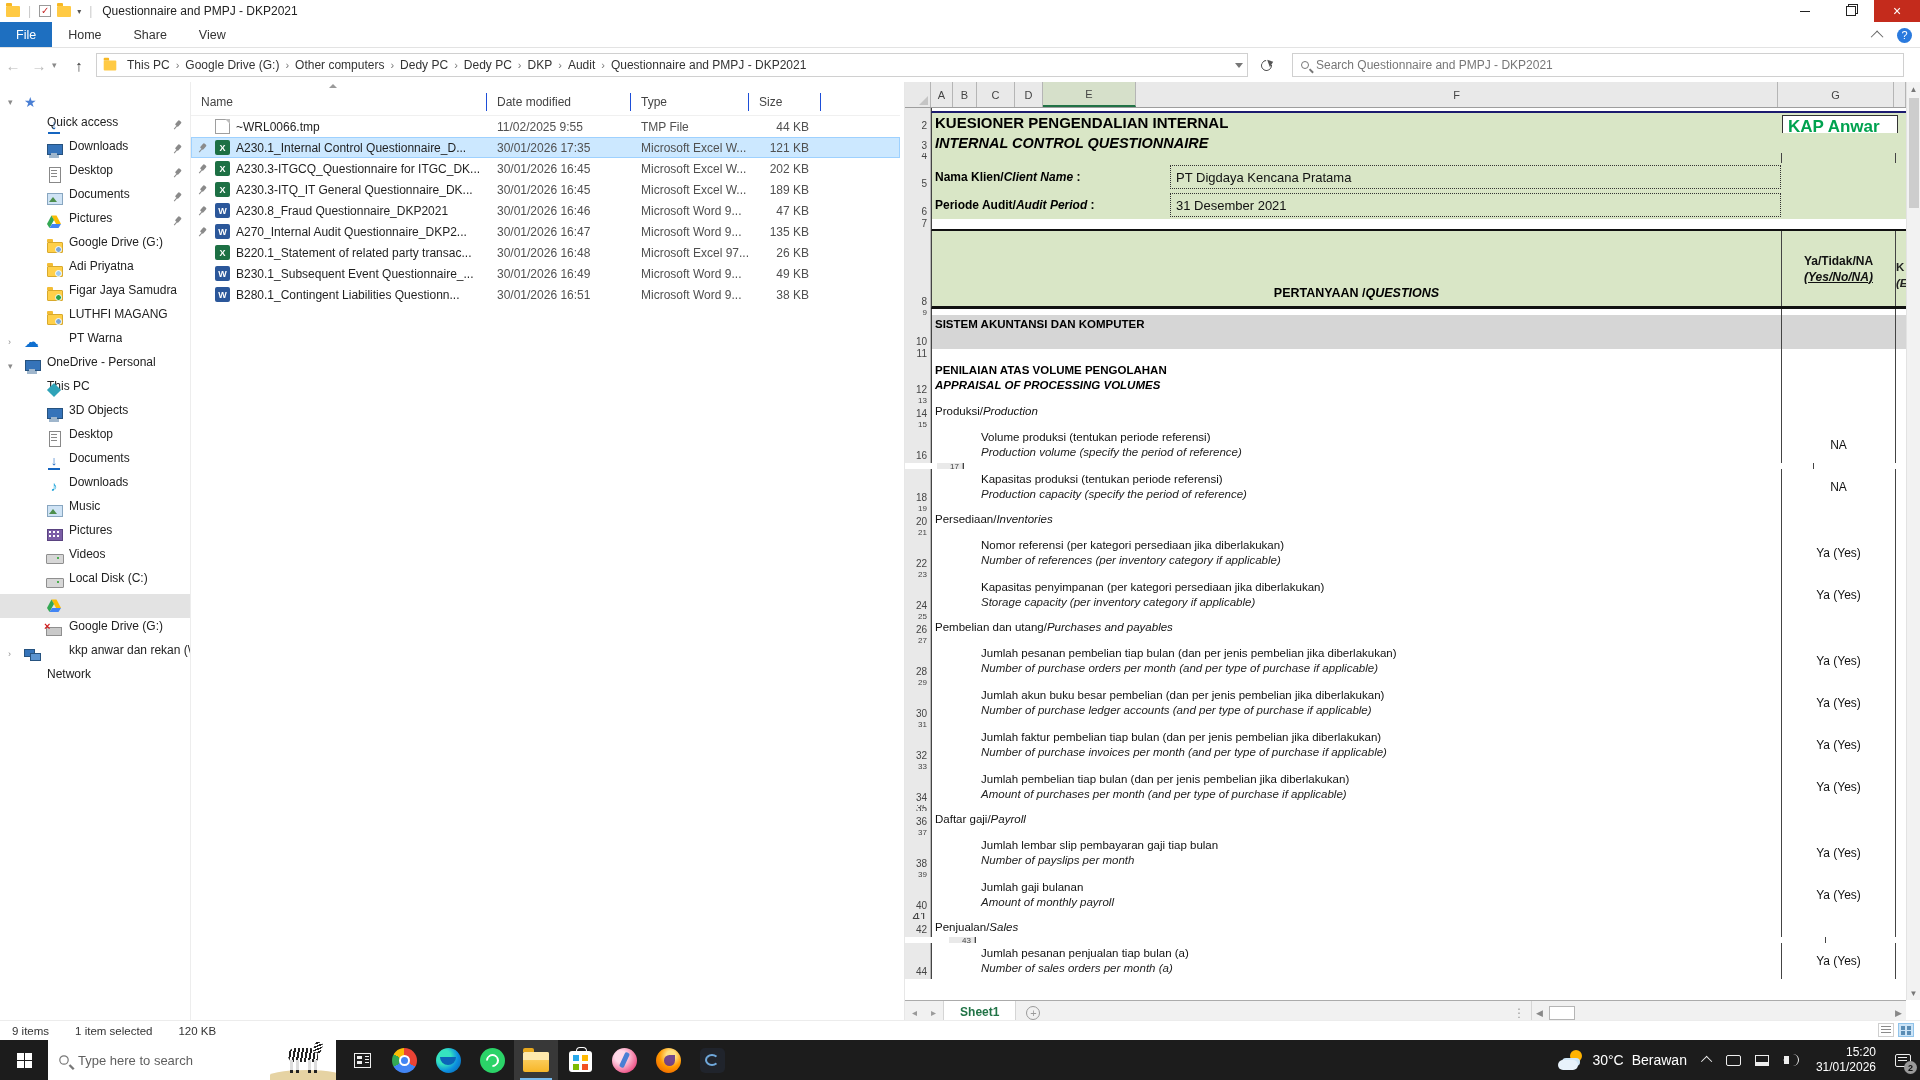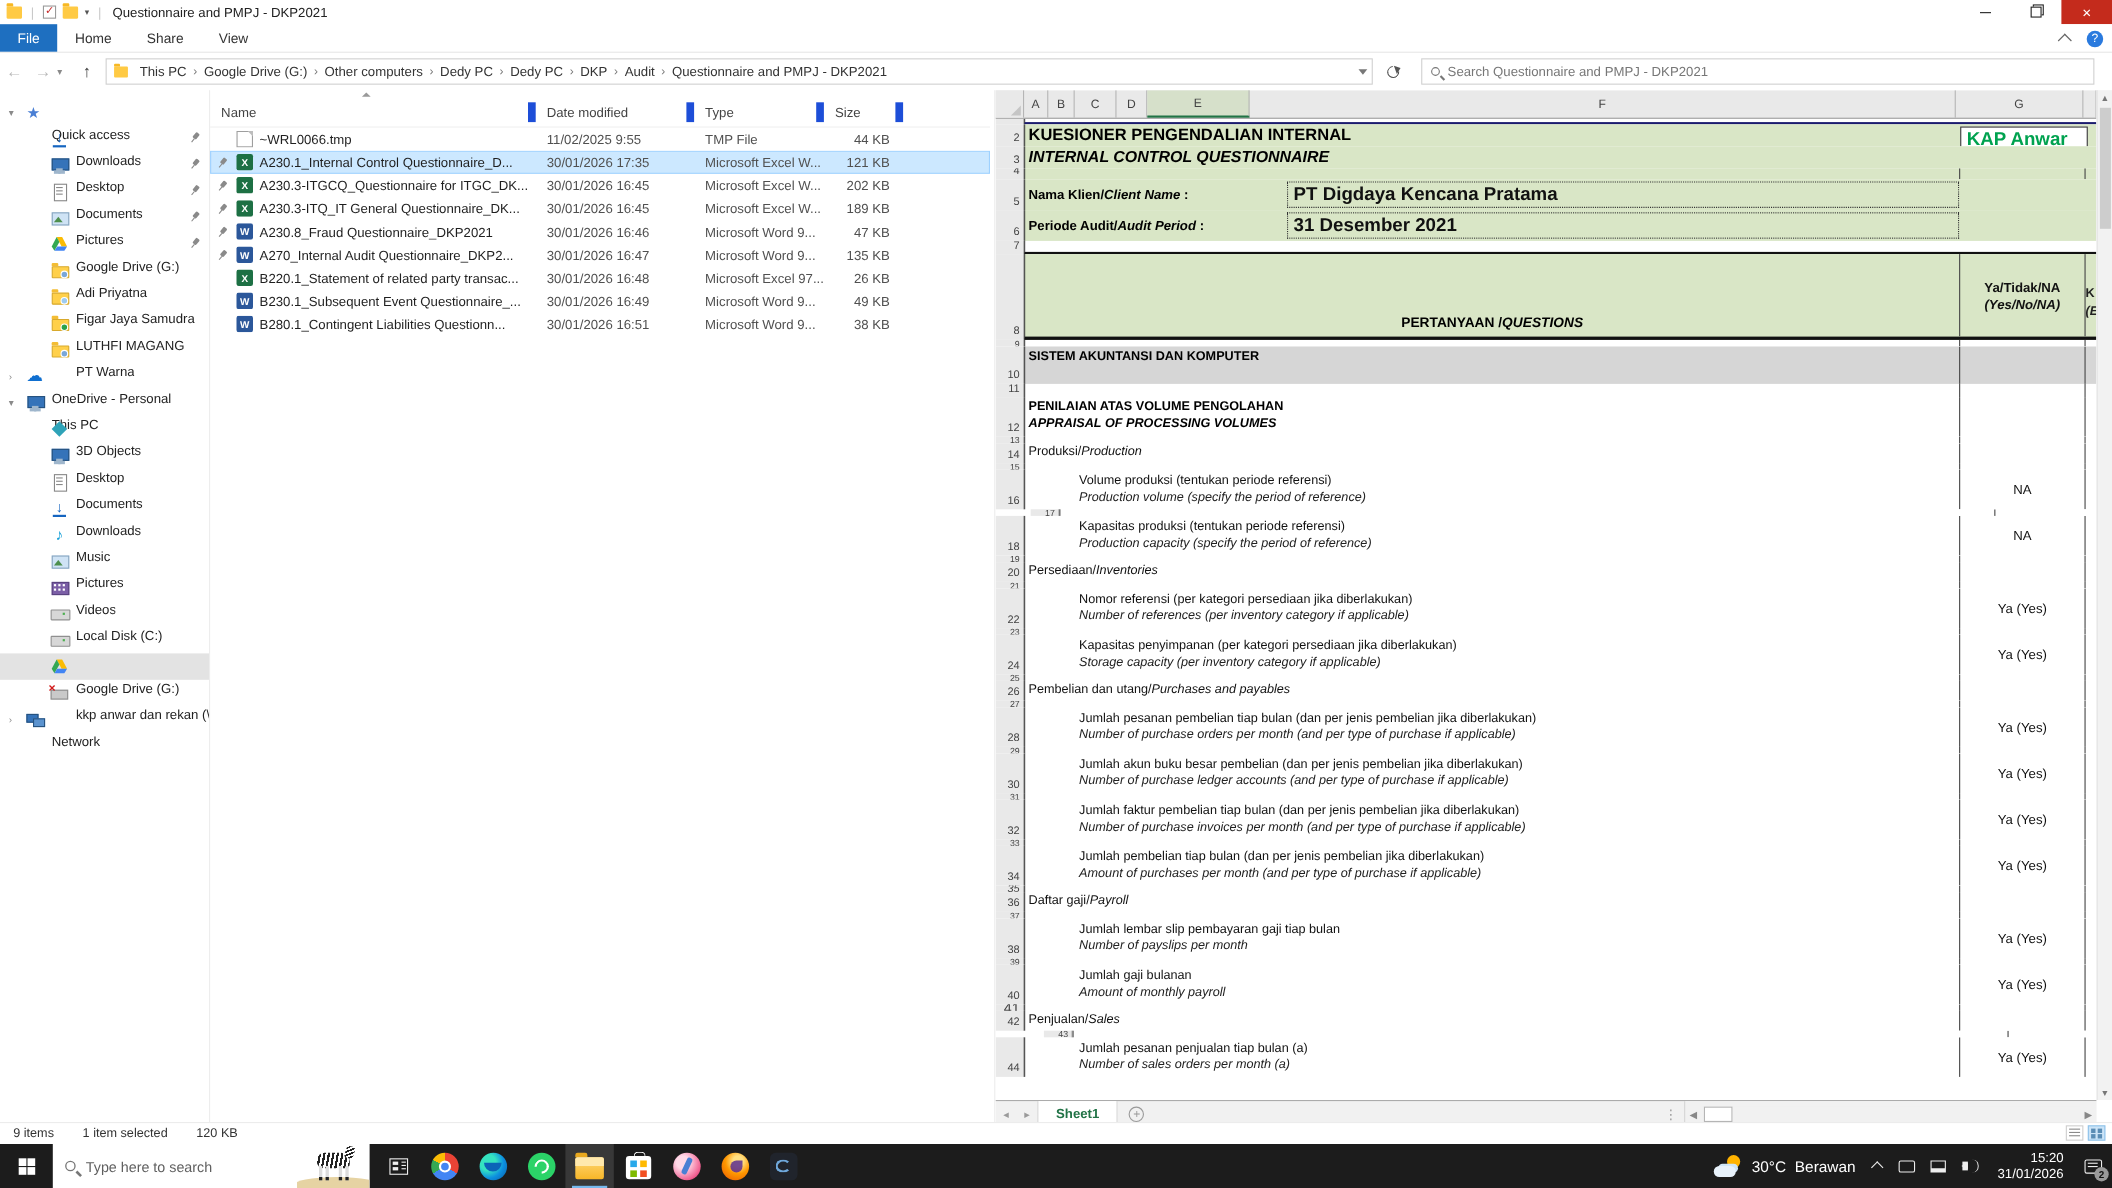--- a/index.html
+++ b/index.html
@@ -86,21 +86,21 @@
   .si-disk::before { content:""; position:absolute; left:0; top:4px; width:16px; height:8px; background:#d7d7d7; border:1px solid #8f8f8f; border-radius:1px; }
   .si-disk::after { content:""; position:absolute; right:3px; top:7px; width:2px; height:2px; background:#4caf50; }
   .si-netdrive::before { content:""; position:absolute; left:0; top:5px; width:14px; height:7px; background:#c9c9c9; border:1px solid #8f8f8f; }
   .si-netx { position:absolute; left:-2px; top:-2px; color:#d11a1a; font-weight:bold; font-size:11px; z-index:2; }
   .si-net::before { content:""; position:absolute; left:0; top:3px; width:9px; height:6px; background:#3573b9; border:1px solid #26527f; }
   .si-net::after { content:""; position:absolute; left:6px; top:7px; width:9px; height:6px; background:#5b93cf; border:1px solid #26527f; }
 
   
   .filelist { position:absolute; left:190px; top:0; width:710px; height:938px; border-left:1px solid #ededed; }
   .fl-header { display:grid; grid-template-columns:296px 144px 118px 72px; height:28px; align-items:center; font-size:12px; color:#444; border-bottom:1px solid #f0f0f0; position:relative; margin-top:6px; }
-  .fl-header > div { padding-left:10px; border-right:7px solid #1d4ed8; height:18px; line-height:18px; }
+  .fl-header > div { padding-left:10px; border-right:1px solid #1d4ed8; height:18px; line-height:18px; }
   .fl-header > div:first-child { padding-left:43px; }
   .fl-sort { position:absolute; left:138px; top:-4px; width:0; height:0; border-left:4px solid transparent; border-right:4px solid transparent; border-bottom:4px solid #9a9a9a; }
   .fl-row { display:grid; grid-template-columns:296px 144px 118px 72px; height:21px; align-items:center; font-size:12px; color:#444; }
   .fl-row.sel { background:#cce8ff; box-shadow:inset 0 0 0 1px #9ed1ff; }
   .fl-name { display:flex; align-items:center; gap:6px; padding-left:4px; white-space:nowrap; overflow:hidden; color:#1f1f1f; }
   .fl-cell { white-space:nowrap; overflow:hidden; padding-left:10px; color:#505050; }
   .fl-size { text-align:right; padding-right:12px; color:#505050; }
   .fl-pin { width:14px; flex:0 0 auto; display:flex; justify-content:center; }
   .fi { width:15px; height:15px; flex:0 0 auto; border-radius:2px; font-size:9px; font-weight:bold; color:#fff; display:flex; align-items:center; justify-content:center; }
   .fi-excel { background:#1d7044; } .fi-excel::after { content:"X"; }
@@ -124,25 +124,25 @@
   .green { background:#d9e6c6; }
   .rmain { width:849px; flex:0 0 auto; overflow:hidden; }
   .rans { width:115px; flex:0 0 auto; border-left:1px solid #444; border-right:1px solid #444; display:flex; align-items:center; justify-content:center; font-size:12px; color:#111; }
   .rsliver { flex:1; overflow:hidden; }
   .t1 { font-weight:bold; font-size:15px; padding-left:3px; color:#000; line-height:20px; white-space:nowrap; }
   .t2 { font-weight:bold; font-style:italic; font-size:14.5px; padding-left:3px; color:#000; line-height:20px; white-space:nowrap; }
   .kap { position:absolute; right:8px; top:2px; width:116px; height:24px; background:#fff; border:1px solid #333; color:#00a24f; font-weight:bold; font-size:17px; line-height:22px; padding-left:5px; white-space:nowrap; overflow:hidden; }
   .fieldrow { display:flex; align-items:center; height:100%; }
   .flabel { width:238px; flex:0 0 auto; font-weight:bold; padding-left:3px; font-size:12px; color:#000; white-space:nowrap; }
   .flabel i { font-style:italic; }
-  .fval { width:611px; height:24px; border:1px dotted #333; display:flex; align-items:center; padding-left:5px; font-size:17px; color:#111;font-weight:bold; }
+  .fval { width:611px; height:24px; border:1px dotted #333; display:flex; align-items:center; padding-left:5px; font-size:13px; color:#111; }
   .hq { display:flex; align-items:flex-end; justify-content:center; font-weight:bold; font-size:12.5px; color:#000; height:100%; padding-bottom:6px; }
   .hq i { font-style:italic; }
   .hans { flex-direction:column; justify-content:center; font-weight:bold; line-height:16px; }
-  .hans .l2 { font-style:italic; }
+  .hans .l2 { font-style:italic;text-decoration:underline; }
   .hclip { font-weight:bold; padding-top:28px; line-height:16px; white-space:nowrap; }
   .hclip .l2 { font-style:italic; }
   .secline1 { font-weight:bold; font-size:11.5px; color:#000; line-height:15px; padding-left:3px; white-space:nowrap; }
   .secline2 { font-weight:bold; font-style:italic; font-size:11.5px; color:#000; line-height:15px; padding-left:3px; white-space:nowrap; }
   .graybg { background:#d6d6d6; }
   .catline { font-size:11.5px; color:#111; padding-left:3px; line-height:17px; white-space:nowrap; }
   .qline1 { font-size:11.5px; color:#111; padding-left:49px; line-height:15px; padding-top:3px; white-space:nowrap; }
   .qline2 { font-size:11.5px; font-style:italic; color:#222; padding-left:49px; line-height:15px; white-space:nowrap; }
   .xl-tabs { height:24px; background:#f1f1f1; border-top:1px solid #ababab; display:flex; align-items:center; font-size:12px; color:#666; }
   .tab-nav { padding:0 7px; color:#9a9a9a; font-size:10px; }

